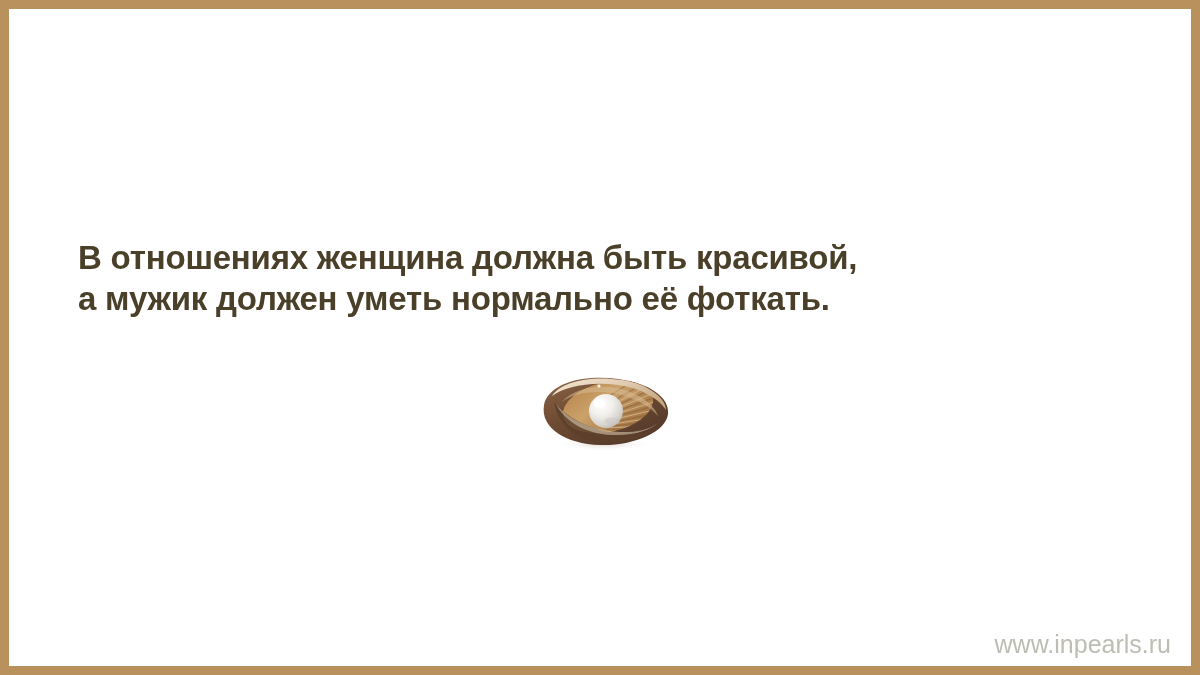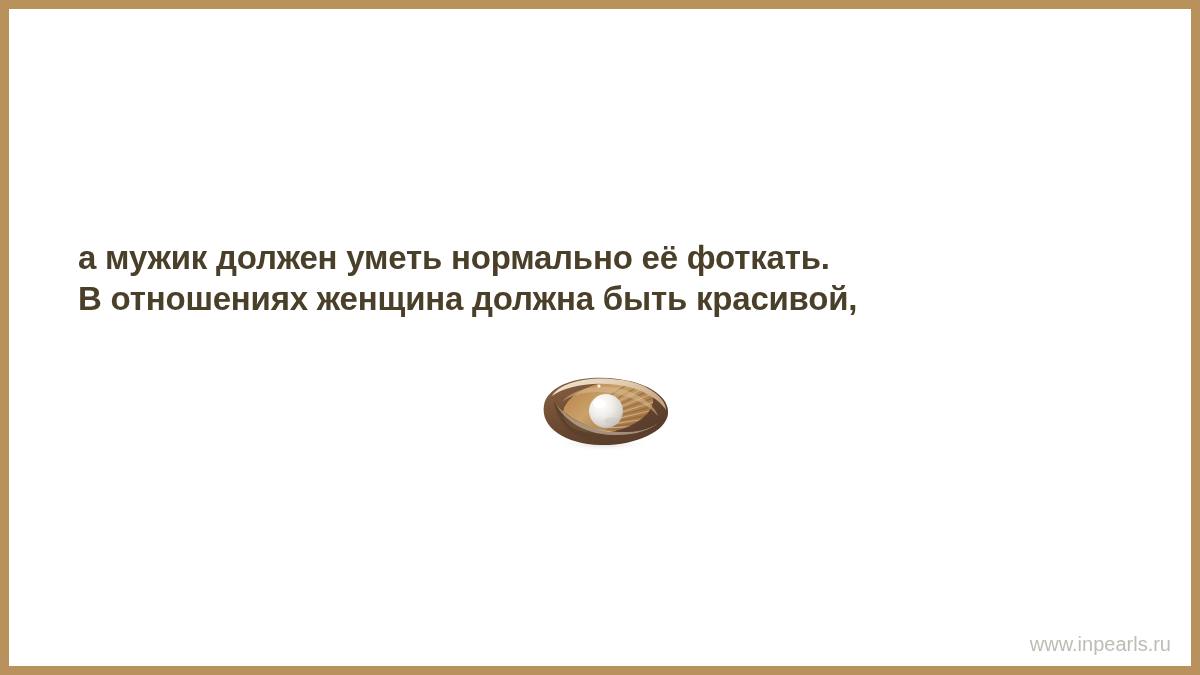--- a/index.html
+++ b/index.html
@@ -78,34 +78,34 @@
     white-space: nowrap;
   }
 
   .footer-right {
     position: absolute;
     right: 20px;
     top: 622px;
     color: #bdbdb4;
     font-family: "Liberation Sans", "DejaVu Sans", sans-serif;
     font-weight: normal;
-    font-size: 20px;
+    font-size: 25px;
     line-height: 26px;
     white-space: nowrap;
   }
 </style>
 </head>
 <body>
 
 <div class="card">
   <div class="content">
 
     <div class="quote-block">
+      <div class="quote-line">В отношениях женщина должна быть красивой,</div>
       <div class="quote-line">а мужик должен уметь нормально её фоткать.</div>
-      <div class="quote-line">В отношениях женщина должна быть красивой,</div>
     </div>
 
     <div class="shell-wrap">
       <svg viewBox="0 0 136 80" xmlns="http://www.w3.org/2000/svg" aria-hidden="true">
         <defs>
           <linearGradient id="gOuter" x1="0" y1="0" x2="0.75" y2="1">
             <stop offset="0%" stop-color="#8d6445"></stop>
             <stop offset="45%" stop-color="#6f4c33"></stop>
             <stop offset="100%" stop-color="#53382a"></stop>
           </linearGradient>

